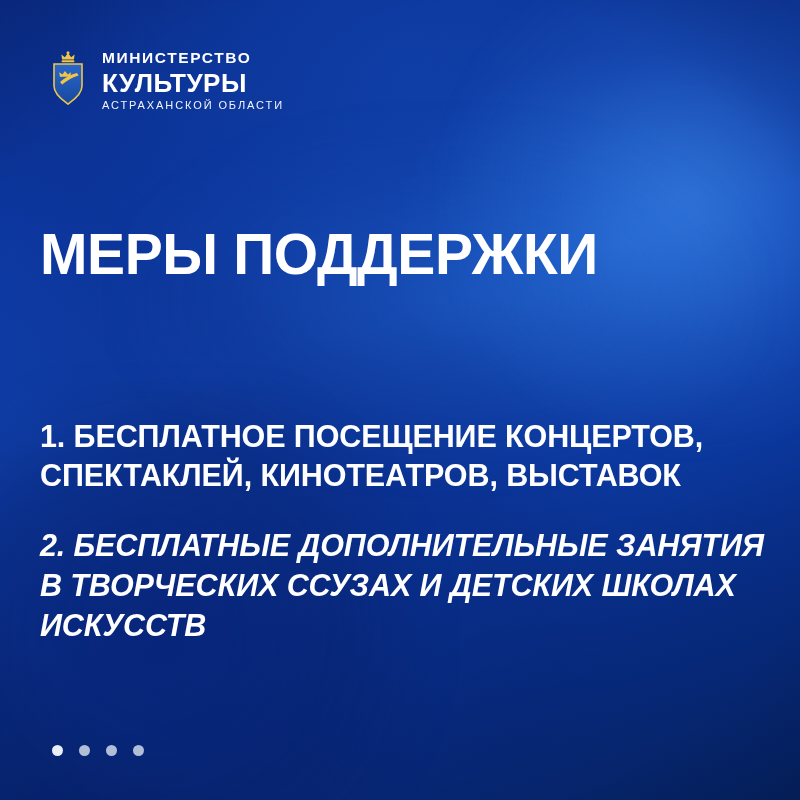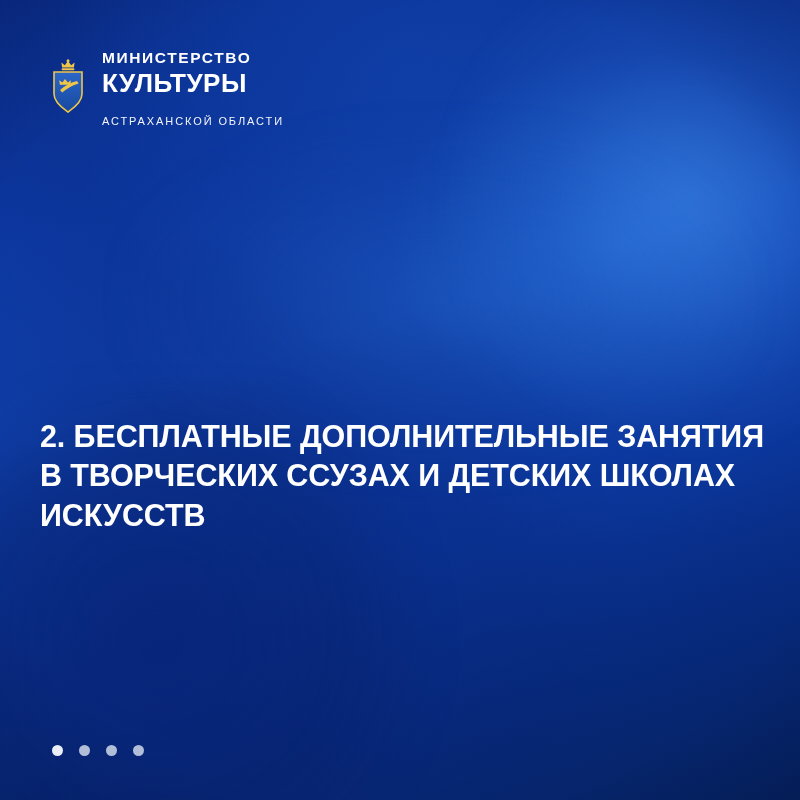--- a/index.html
+++ b/index.html
@@ -94,21 +94,21 @@
     font-weight: 800;
     letter-spacing: 0.5px;
     text-transform: uppercase;
     margin-top: 4px;
   }
   .logo-line3 {
     font-size: 11px;
     font-weight: 400;
     letter-spacing: 1.9px;
     text-transform: uppercase;
-    margin-top: 20px;
+    margin-top: 4px;
     opacity: 0.95;
   }
 
   
   .headline {
     position: absolute;
     left: 40px;
     top: 186px;
     width: 720px;
     color: #ffffff;
@@ -132,21 +132,21 @@
   }
   .measure {
     color: #ffffff;
     font-size: 30.5px;
     font-weight: 800;
     line-height: 1.30;
     letter-spacing: -0.1px;
     text-transform: uppercase;
     margin-bottom: 30px;
   }
-  .measure:last-child { margin-bottom: 0; }
+  .measure:last-child { margin-bottom: 0; font-style: italic; }
 
   
   .dots {
     position: absolute;
     left: 52px;
     bottom: 44px;
     display: flex;
     align-items: center;
     gap: 16px;
   }
@@ -190,23 +190,25 @@
         </svg>
       </div>
       <div class="logo-text">
         <div class="logo-line1">МИНИСТЕРСТВО</div>
         <div class="logo-line2">КУЛЬТУРЫ</div>
         <div class="logo-line3">АСТРАХАНСКОЙ ОБЛАСТИ</div>
       </div>
     </div>
 
     <h1 class="headline">
+      <span class="hl-line">МЕРЫ ПОДДЕРЖКИ</span>
     </h1>
 
     <div class="measures">
+      <p class="measure">1. БЕСПЛАТНОЕ ПОСЕЩЕНИЕ КОНЦЕРТОВ, СПЕКТАКЛЕЙ, КИНОТЕАТРОВ, ВЫСТАВОК</p>
       <p class="measure">2. БЕСПЛАТНЫЕ ДОПОЛНИТЕЛЬНЫЕ ЗАНЯТИЯ В ТВОРЧЕСКИХ ССУЗАХ И ДЕТСКИХ ШКОЛАХ ИСКУССТВ</p>
     </div>
 
     <div class="dots">
       <span class="dot"></span>
       <span class="dot dim"></span>
       <span class="dot dim"></span>
       <span class="dot dim"></span>
     </div>
 

